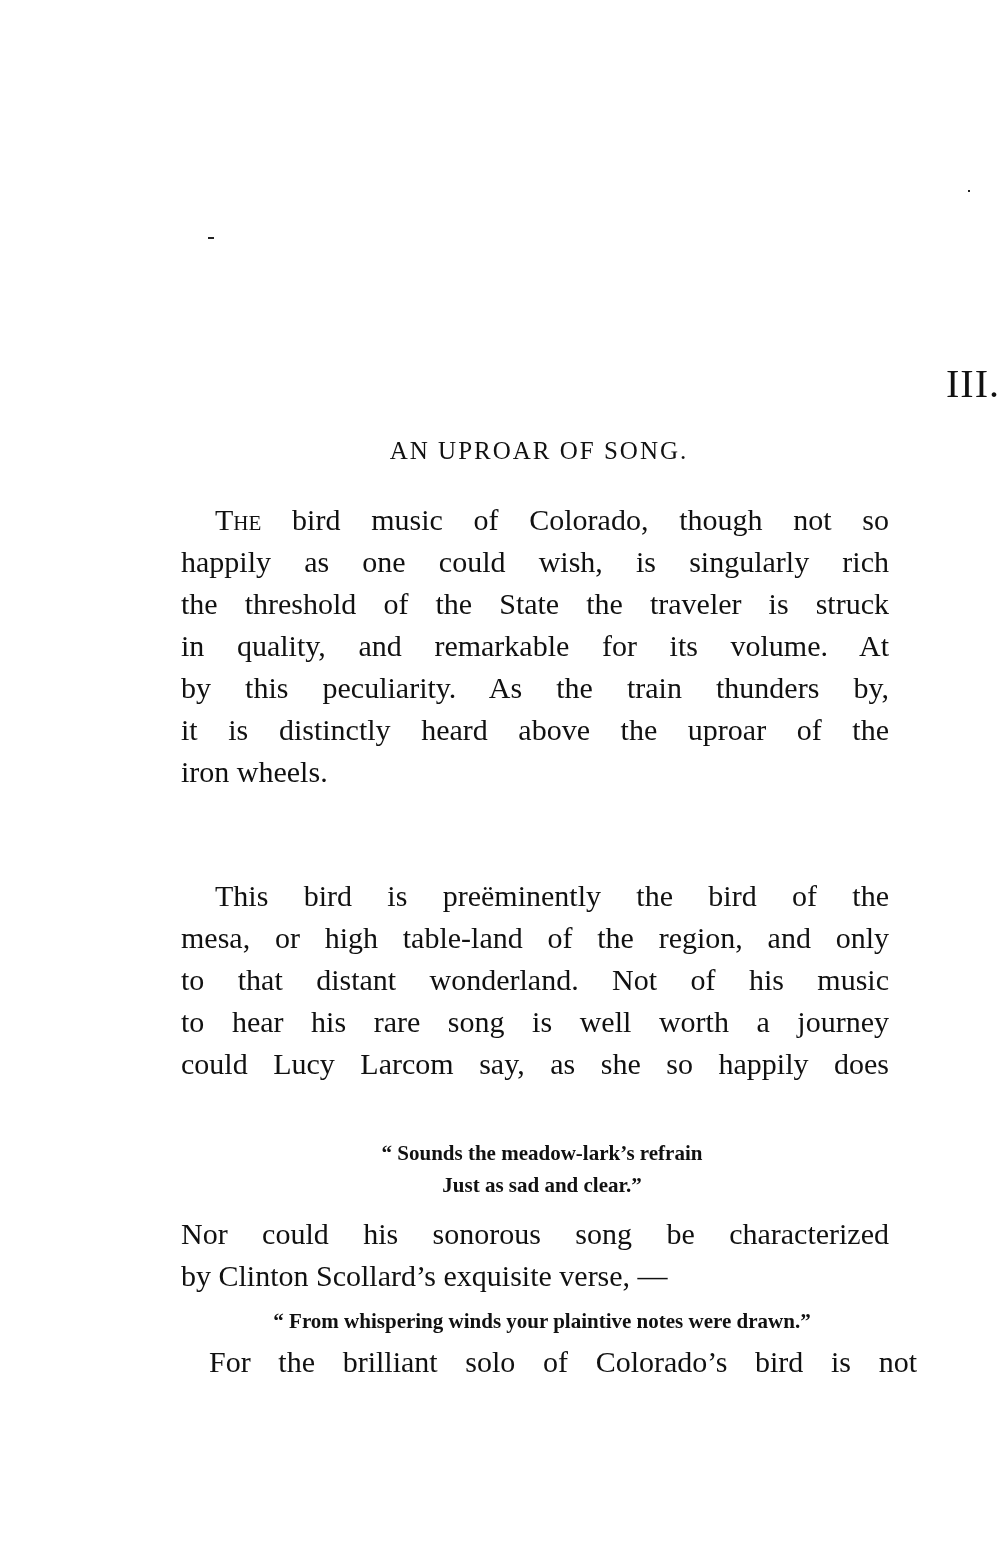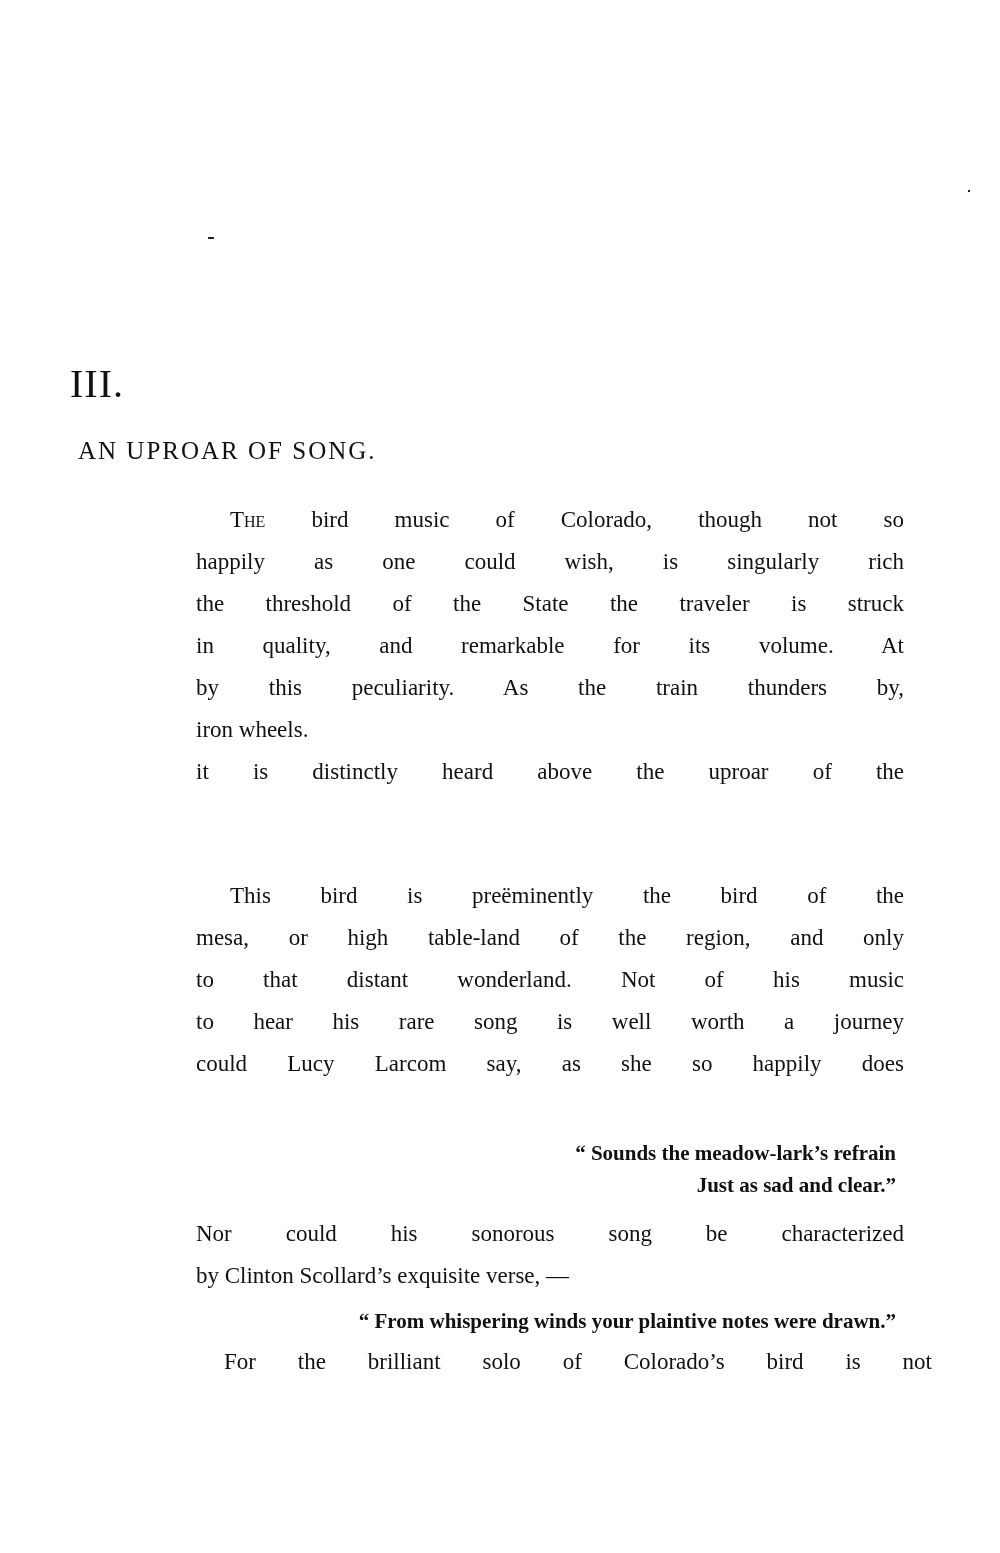--- a/index.html
+++ b/index.html
@@ -17,41 +17,42 @@
     }
     .speck {
       position: absolute;
       background: #222;
     }
     .chapter-num {
       position: absolute;
       left: 0;
       width: 1000px;
       top: 360px;
-      text-align: left;
+      text-align: right;
       font-size: 40px;
       letter-spacing: 1px;
       padding-left: 70px;
       box-sizing: border-box;
     }
     .chapter-title {
       position: absolute;
       left: 0;
       width: 1000px;
       top: 437px;
+      text-align: center;
       font-size: 25px;
       letter-spacing: 2px;
       padding-left: 78px;
       box-sizing: border-box;
     }
     .body-text {
       position: absolute;
-      left: 196px;
+      left: 181px;
       width: 708px;
-      font-size: 23px;
+      font-size: 30px;
       line-height: 42px;
       text-align: justify;
     }
     .line {
       display: block;
       text-align: justify;
       text-align-last: justify;
       white-space: nowrap;
       height: 42px;
     }
@@ -63,43 +64,43 @@
     }
     .smallcaps {
       font-variant: small-caps;
     }
     .quote {
       position: absolute;
       left: 188px;
       width: 708px;
       font-size: 21px;
       line-height: 32px;
-      text-align: right;
+      text-align: center;
       font-weight: bold;
     }
   </style>
 </head>
 <body>
 
 <div>
 
   <div class="speck" style="left:208px;top:237px;width:6px;height:2px;"></div>
   <div class="speck" style="left:968px;top:190px;width:2px;height:2px;"></div>
 
   <div class="chapter-num">III.</div>
   <div class="chapter-title">AN UPROAR OF SONG.</div>
 
   <div class="body-text" style="top:499px;">
     <span class="line indent"><span class="smallcaps">The</span><span> bird music of Colorado, though not so</span></span>
     <span class="line">happily as one could wish, is singularly rich</span>
     <span class="line">the threshold of the State the traveler is struck</span>
     <span class="line">in quality, and remarkable for its volume. At</span>
     <span class="line">by this peculiarity. As the train thunders by,</span>
+    <span class="line">it is distinctly heard above the uproar of the</span>
     <span class="line last">iron wheels.</span>
-    <span class="line">it is distinctly heard above the uproar of the</span>
   </div>
 
   <div class="body-text" style="top:875px;">
     <span class="line indent">This bird is preëminently the bird of the</span>
     <span class="line">mesa, or high table-land of the region, and only</span>
     <span class="line">to that distant wonderland. Not of his music</span>
     <span class="line">to hear his rare song is well worth a journey</span>
     <span class="line">could Lucy Larcom say, as she so happily does</span>
   </div>
 

